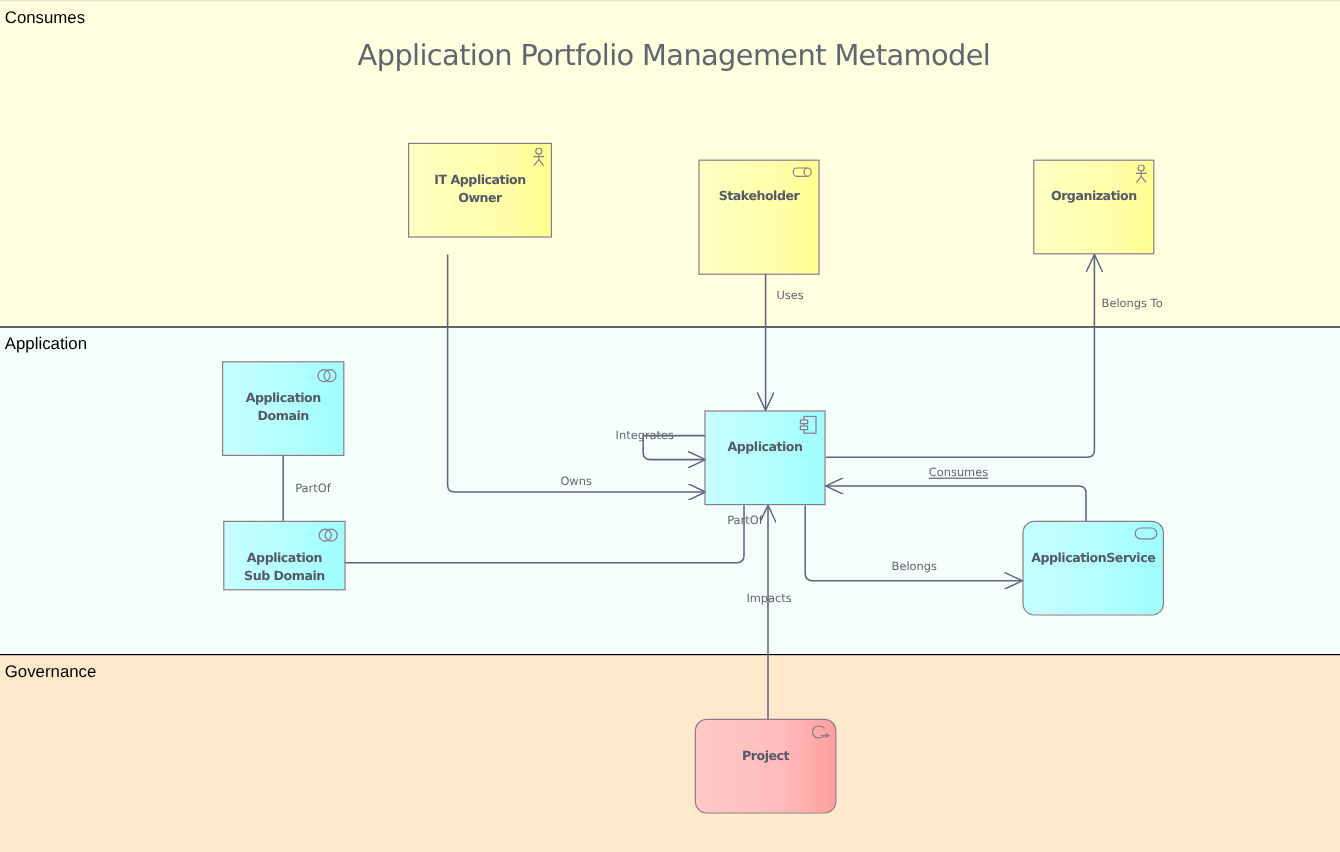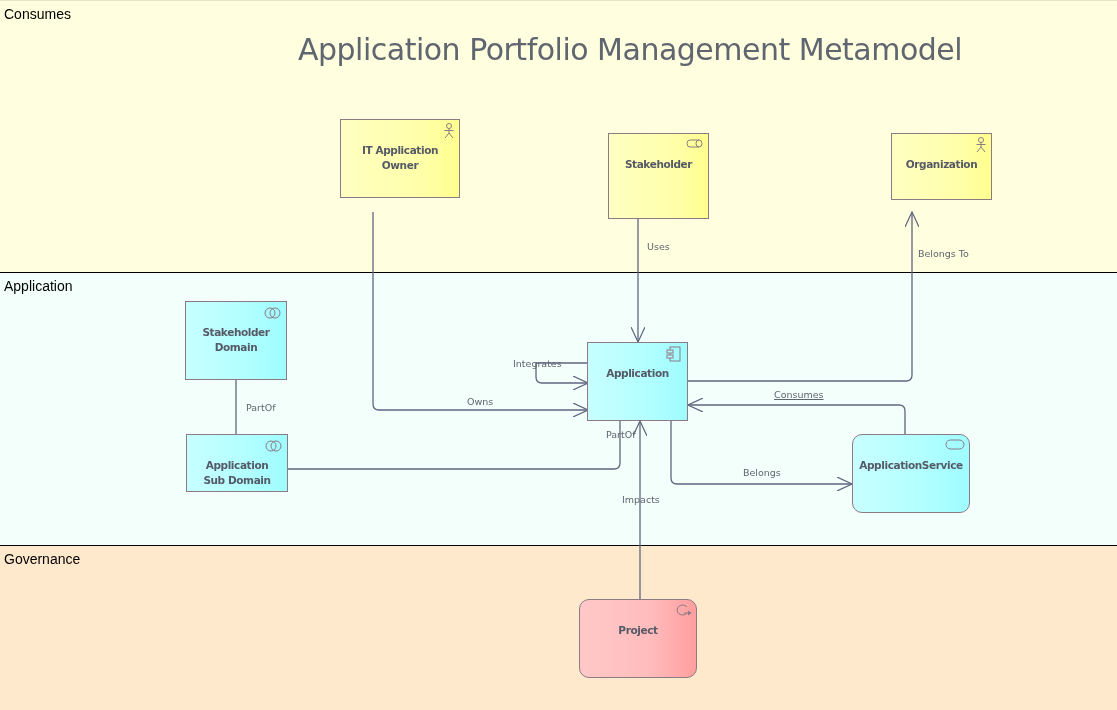--- a/index.html
+++ b/index.html
@@ -2,21 +2,21 @@
 <html><head>
 <meta charset="utf-8">
 <style>
   html, body { margin:0; padding:0; }
   body { width:1117px; height:710px; position:relative; overflow:hidden; font-family:"DejaVu Sans", sans-serif; background:#fff; }
   .lane { position:absolute; left:0; width:1117px; box-sizing:border-box; }
   .lane-business { top:0; height:272px; background:#fffedf; border-top:1px solid #e8e6c8; }
   .lane-application { top:272px; height:273px; background:#f2fffa; border-top:1px solid #000; }
   .lane-governance { top:545px; height:165px; background:#ffe9cd; border-top:1px solid #000; }
   .lane-label { position:absolute; left:4px; top:5px; font-family:"Liberation Sans", sans-serif; font-size:14px; color:#000; }
-  .title { position:absolute; left:298px; top:32px; font-family:"DejaVu Sans", sans-serif; font-size:30px; color:#5f6670; letter-spacing:-0.5px; }
+  .title { position:absolute; left:298px; top:32px; font-family:"DejaVu Sans", sans-serif; font-size:24px; color:#5f6670; letter-spacing:-0.5px; }
   .el { position:absolute; box-sizing:border-box; border:1px solid #8c7a84; font-family:"DejaVu Sans", sans-serif; font-size:10.5px; font-weight:bold; color:#555a66; text-align:center; }
   .el .lbl { position:absolute; left:0; right:0; top:23px; padding:0 4px; line-height:15px; letter-spacing:-0.4px; }
   .yellow { background:linear-gradient(90deg,#ffffc2 0%, #ffffa8 70%, #ffff8e 100%); }
   .cyan { background:linear-gradient(90deg,#c8ffff 0%, #b2ffff 60%, #9efcff 100%); }
   .pink { background:linear-gradient(90deg,#ffc8c8 0%, #ffbcbc 60%, #ff9e9e 100%); }
   .rounded { border-radius:10px; }
   .ico { position:absolute; top:3px; right:4px; width:20px; height:16px; }
   svg.conn { position:absolute; left:0; top:0; width:1117px; height:710px; pointer-events:none; }
   .clabel { position:absolute; font-family:"DejaVu Sans", sans-serif; font-size:9.5px; color:#5f6670; white-space:nowrap; }
 </style>
@@ -79,48 +79,48 @@
 <div class="el yellow" style="left:312px;top:119px;width:120px;height:79px;margin-left:28px;">
   <svg class="ico" viewBox="0 0 20 16">
     <g fill="none" stroke="#8c7a84" stroke-width="1">
         <circle cx="14" cy="3" r="2.5"></circle>
         <path d="M14,5.5 L14,10 M9.5,7.5 L18.5,7.5 M14,10 L10,15 M14,10 L18,15"></path>
       </g>
   </svg>
   <div class="lbl">IT Application Owner</div>
 </div>
 
-<div class="el yellow" style="left:608px;top:133px;width:101px;height:86px;">
+<div class="el yellow" style="left:582px;top:133px;width:101px;height:96px;">
   <svg class="ico" viewBox="0 0 20 16">
     <g fill="none" stroke="#8c7a84" stroke-width="1">
         <path d="M6,3 L15,3 A3,3.5 0 0 1 15,10 L6,10 A3,3.5 0 0 1 6,3 Z"></path>
         <path d="M15,3 A3,3.5 0 0 0 15,10"></path>
       </g>
   </svg>
   <div class="lbl">Stakeholder</div>
 </div>
 
-<div class="el yellow" style="left:891px;top:133px;width:101px;height:67px;">
+<div class="el yellow" style="left:861px;top:133px;width:101px;height:79px;">
   <svg class="ico" viewBox="0 0 20 16">
     <g fill="none" stroke="#8c7a84" stroke-width="1">
         <circle cx="14" cy="3" r="2.5"></circle>
         <path d="M14,5.5 L14,10 M9.5,7.5 L18.5,7.5 M14,10 L10,15 M14,10 L18,15"></path>
       </g>
   </svg>
   <div class="lbl">Organization</div>
 </div>
 
 <div class="el cyan" style="left:185px;top:301px;width:102px;height:79px;">
   <svg class="ico" viewBox="0 0 20 16">
     <g fill="none" stroke="#8c7a84" stroke-width="1">
         <circle cx="8" cy="8" r="5"></circle>
         <circle cx="13" cy="8" r="5"></circle>
       </g>
   </svg>
-  <div class="lbl">Stakeholder Domain</div>
+  <div class="lbl">Application Domain</div>
 </div>
 
 <div class="el cyan" style="left:186px;top:434px;width:102px;height:58px;">
   <svg class="ico" viewBox="0 0 20 16">
     <g fill="none" stroke="#8c7a84" stroke-width="1">
         <circle cx="8" cy="8" r="5"></circle>
         <circle cx="13" cy="8" r="5"></circle>
       </g>
   </svg>
   <div class="lbl" style="padding:0 14px;">Application Sub Domain</div>

